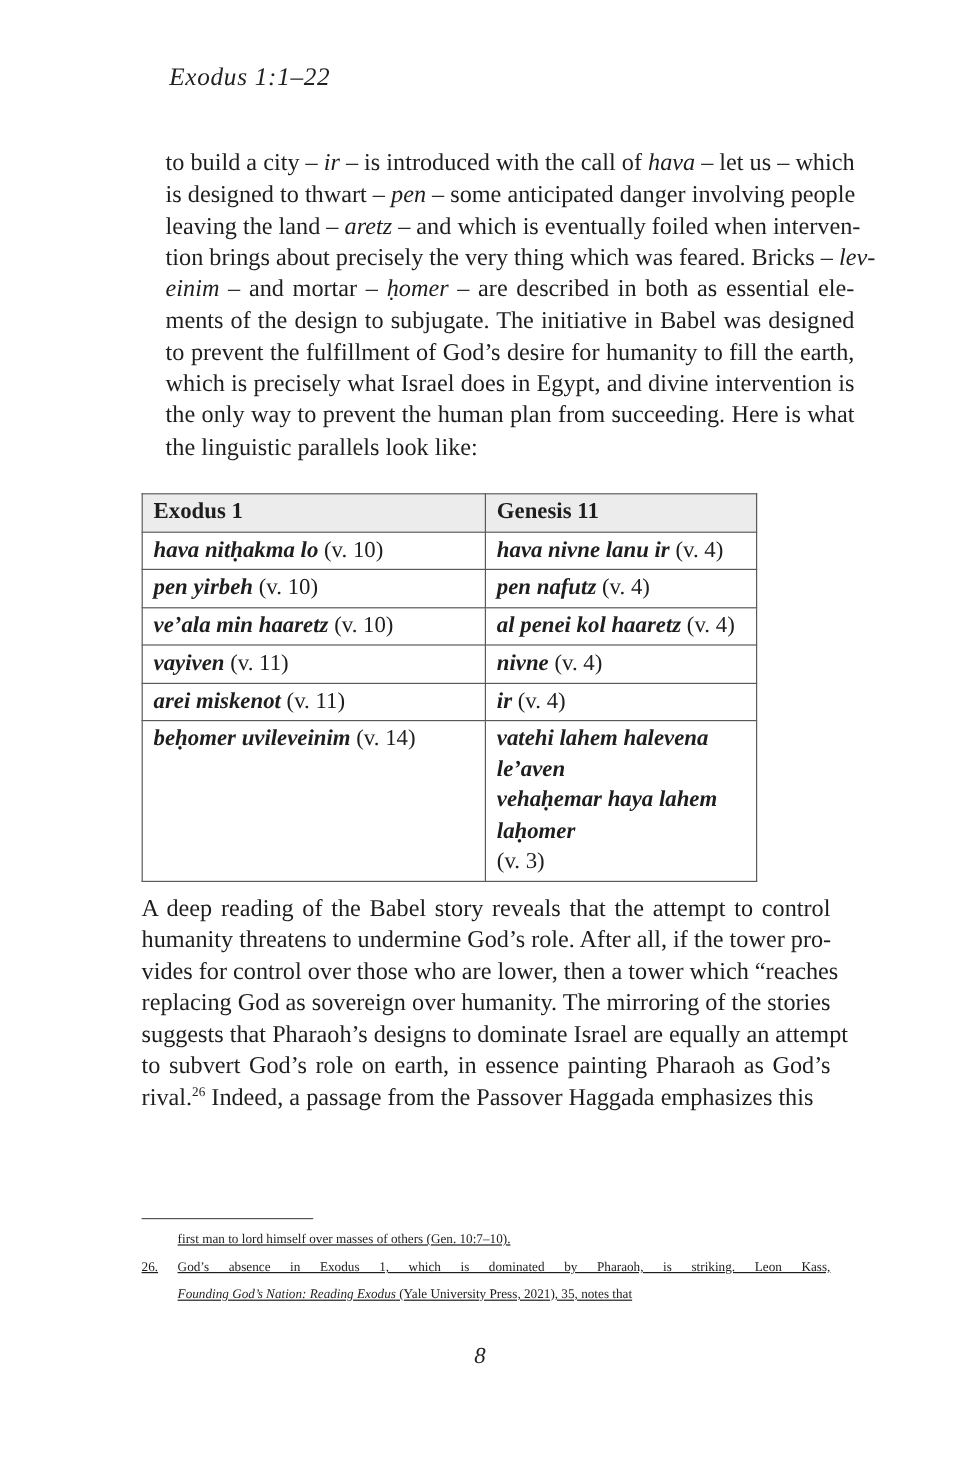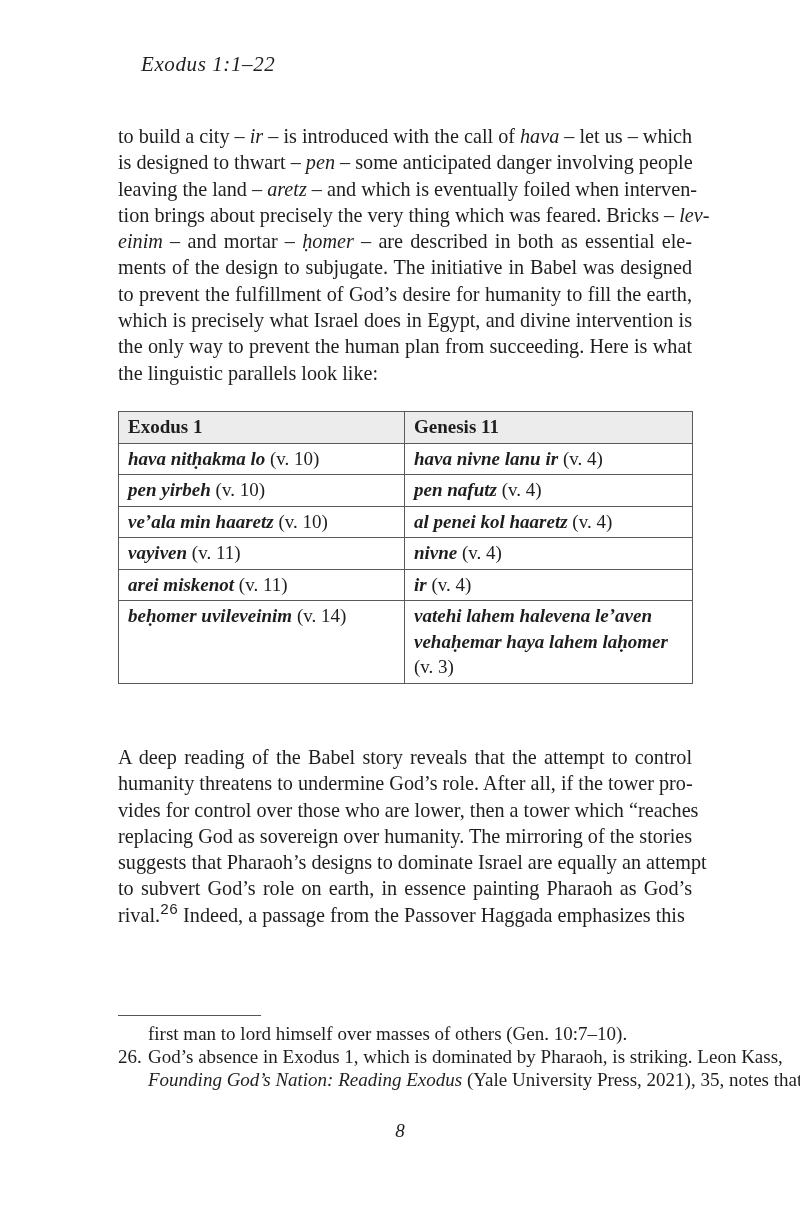--- a/index.html
+++ b/index.html
@@ -14,27 +14,27 @@
       color: #222;
       margin-left: 24px;
     }
     .body-text {
       position: absolute; left: 118px; width: 574px;
       font-size: 20.2px; line-height: 26.3px;
       text-align: justify;
     }
     .body-text .ln { display: block; white-space: nowrap; text-align-last: justify; text-align: justify; }
     .body-text .ln.last { text-align-last: left; }
-    #para1 { top: 123px; }
+    #para1 { top: 123px; margin-left: 20px; }
     #para2 { top: 744px; }
     i { font-style: italic; }
-    sup { font-size: 15px; vertical-align: 8px; line-height: 0; font-family: Liberation Mono, monospace; }
+    sup { font-size: 11px; vertical-align: 8px; line-height: 0; }
 
     table.parallels {
-      position: absolute; left: 118px; top: 411px; width: 575px;
+      position: absolute; left: 118px; top: 411px; width: 513px;
       border-collapse: collapse;
       font-size: 19px;
     }
     table.parallels td, table.parallels th {
       border: 1.6px solid #5a5a5a;
       padding: 2px 8px 3px 9px;
       text-align: left; vertical-align: top;
       line-height: 25.5px;
       font-weight: normal;
     }
@@ -45,21 +45,21 @@
     table.parallels td.c1 { width: 268px; }
     .it { font-style: italic; font-weight: bold; }
     .bi { font-style: italic; font-weight: bold; }
 
     .fn-rule {
       position: absolute; left: 118px; top: 1015px; width: 143px;
       border-top: 1.2px solid #555;
     }
     .footnotes {
       position: absolute; left: 118px; top: 1022px; width: 574px;
-      font-size: 19px; line-height: 23px;
+      font-size: 11px; line-height: 23px; text-decoration: underline;
     }
     .footnotes .cont { padding-left: 30px; white-space: nowrap; }
     .footnotes .fn { display: flex; white-space: nowrap; }
     .footnotes .fn .num { width: 30px; flex: 0 0 30px; }
     .footnotes .fn .txt { flex: 1; text-align: justify; text-align-last: justify; }
     .footnotes .fn2 { padding-left: 30px; white-space: nowrap; }
 
     .folio {
       position: absolute; left: 0; width: 800px; top: 1120px;
       text-align: center; font-style: italic; font-size: 19px;

